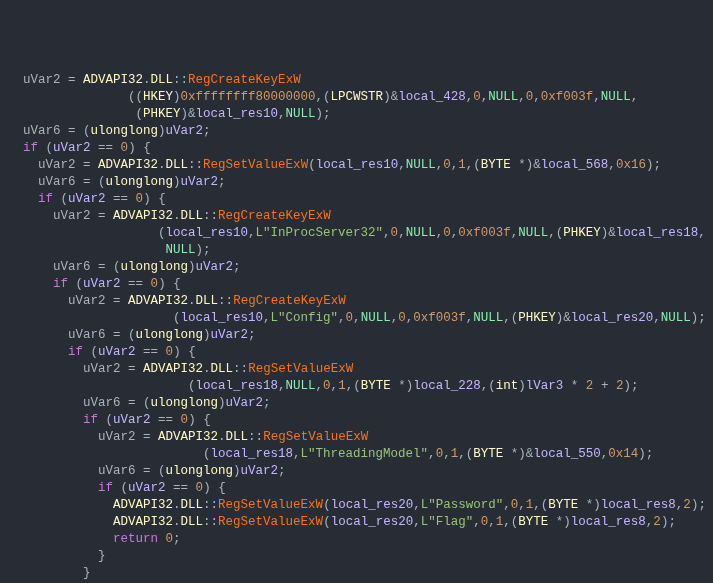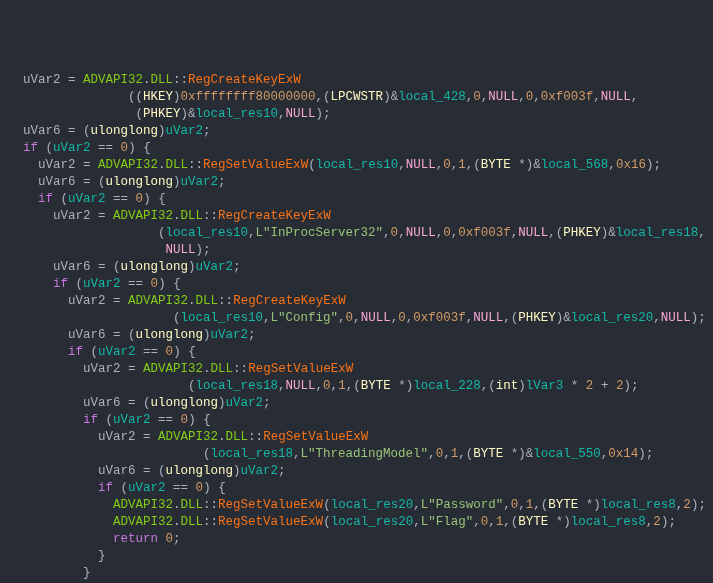--- a/index.html
+++ b/index.html
@@ -11,27 +11,27 @@
     line-height: 17px;
     white-space: pre;
     color: #abb2bf;
     overflow: auto;
     width: 713px;
     height: 583px;
     box-sizing: border-box;
   }
   .c-default { color: #abb2bf; } 
   .c-type    { color: #fef9c3; } 
-  .c-ns      { color: #84cc16; margin-top: 28px; } 
+  .c-ns      { color: #fef9c3; margin-top: 28px; } 
   .c-func    { color: #f97316; } 
   .c-str     { color: #98c379; } 
   .c-num     { color: #d19a66; } 
   .c-kw      { color: #c678dd; } 
-  .c-null    { color: #f9a8d4; } 
-  .c-var     { color: #14b8a6; } 
+  .c-null    { color: #86efac; } 
+  .c-var     { color: #c4b5fd; } 
 </style>
 </head>
 <body>
 
 
 
 <div id="code"><span class="c-default">  uVar2 </span><span class="c-default">=</span><span class="c-default"> </span><span class="c-ns">ADVAPI32</span><span class="c-default">.</span><span class="c-ns">DLL</span><span class="c-default">::</span><span class="c-func">RegCreateKeyExW</span>
 <span class="c-default">                ((</span><span class="c-type">HKEY</span><span class="c-default">)</span><span class="c-num">0xffffffff80000000</span><span class="c-default">,(</span><span class="c-type">LPCWSTR</span><span class="c-default">)&amp;</span><span class="c-var">local_428</span><span class="c-default">,</span><span class="c-num">0</span><span class="c-default">,</span><span class="c-null">NULL</span><span class="c-default">,</span><span class="c-num">0</span><span class="c-default">,</span><span class="c-num">0xf003f</span><span class="c-default">,</span><span class="c-null">NULL</span><span class="c-default">,</span>
 <span class="c-default">                 (</span><span class="c-type">PHKEY</span><span class="c-default">)&amp;</span><span class="c-var">local_res10</span><span class="c-default">,</span><span class="c-null">NULL</span><span class="c-default">);</span>
 <span class="c-default">  uVar6 </span><span class="c-default">=</span><span class="c-default"> (</span><span class="c-type">ulonglong</span><span class="c-default">)</span><span class="c-var">uVar2</span><span class="c-default">;</span>

